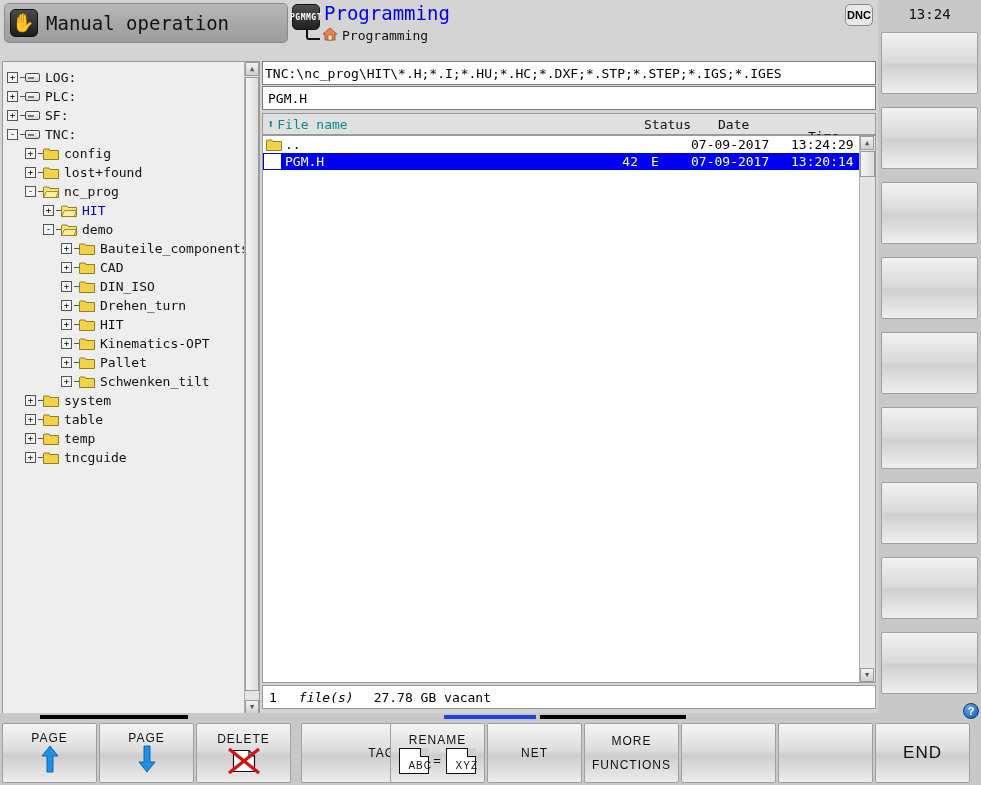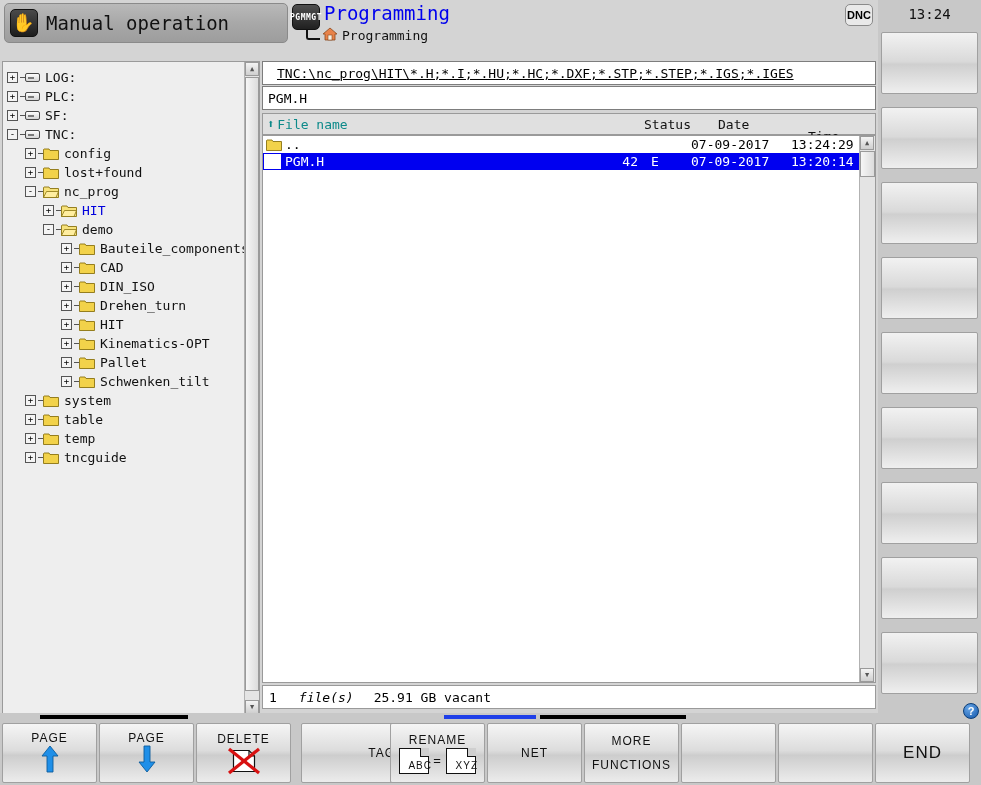--- a/index.html
+++ b/index.html
@@ -111,21 +111,21 @@
   .vscroll .thumb{
     position:absolute; left:0; width:14px;
     background:linear-gradient(90deg,#f6f6f6,#dcdcdc); border:1px solid #9a9a9a;
   }
 
   
   .file-panel{ position:absolute; left:262px; top:15px; width:614px; height:654px; }
   .path-bar{
     position:absolute; left:0; top:0; width:614px; height:24px;
     background:#fff; border:1px solid #7d7d7d;
-    display:flex; align-items:center; padding-left:14px; font-size:13px;text-decoration:underline;
+    display:flex; align-items:center; padding-left:2px; font-size:13px;
   }
   .name-bar{
     position:absolute; left:0; top:25px; width:614px; height:24px;
     background:#fff; border:1px solid #7d7d7d;
     display:flex; align-items:center; padding-left:5px; font-size:13px;
   }
   .col-head{
     position:absolute; left:0; top:52px; width:614px; height:22px;
     background:#e0e0e0; border:1px solid #9a9a9a;
     display:flex; align-items:center; font-size:13px; color:#0d8a8a;
@@ -451,21 +451,21 @@
         <div class="vscroll" style="width:16px;">
           <div class="arrow up">▲</div>
           <div class="thumb" style="top:15px; height:26px; width:15px;"></div>
           <div class="arrow dn">▼</div>
         </div>
       </div>
 
       <div class="status-bar">
         <span class="s1">1</span>
         <span class="s2">file(s)</span>
-        <span>25.91 GB vacant</span>
+        <span>27.78 GB vacant</span>
       </div>
 
     </div>
   </div>
 
   <div class="sk-strip" id="strip-host">
       <div class="seg" style="left: 40px; width: 148px; background: rgb(0, 0, 0);"></div>
       <div class="seg" style="left: 444px; width: 92px; background: rgb(31, 63, 232);"></div>
       <div class="seg" style="left: 540px; width: 146px; background: rgb(0, 0, 0);"></div>
       <div class="seg" style="left: 588px; width: 98px; background: rgb(0, 0, 0);"></div>

